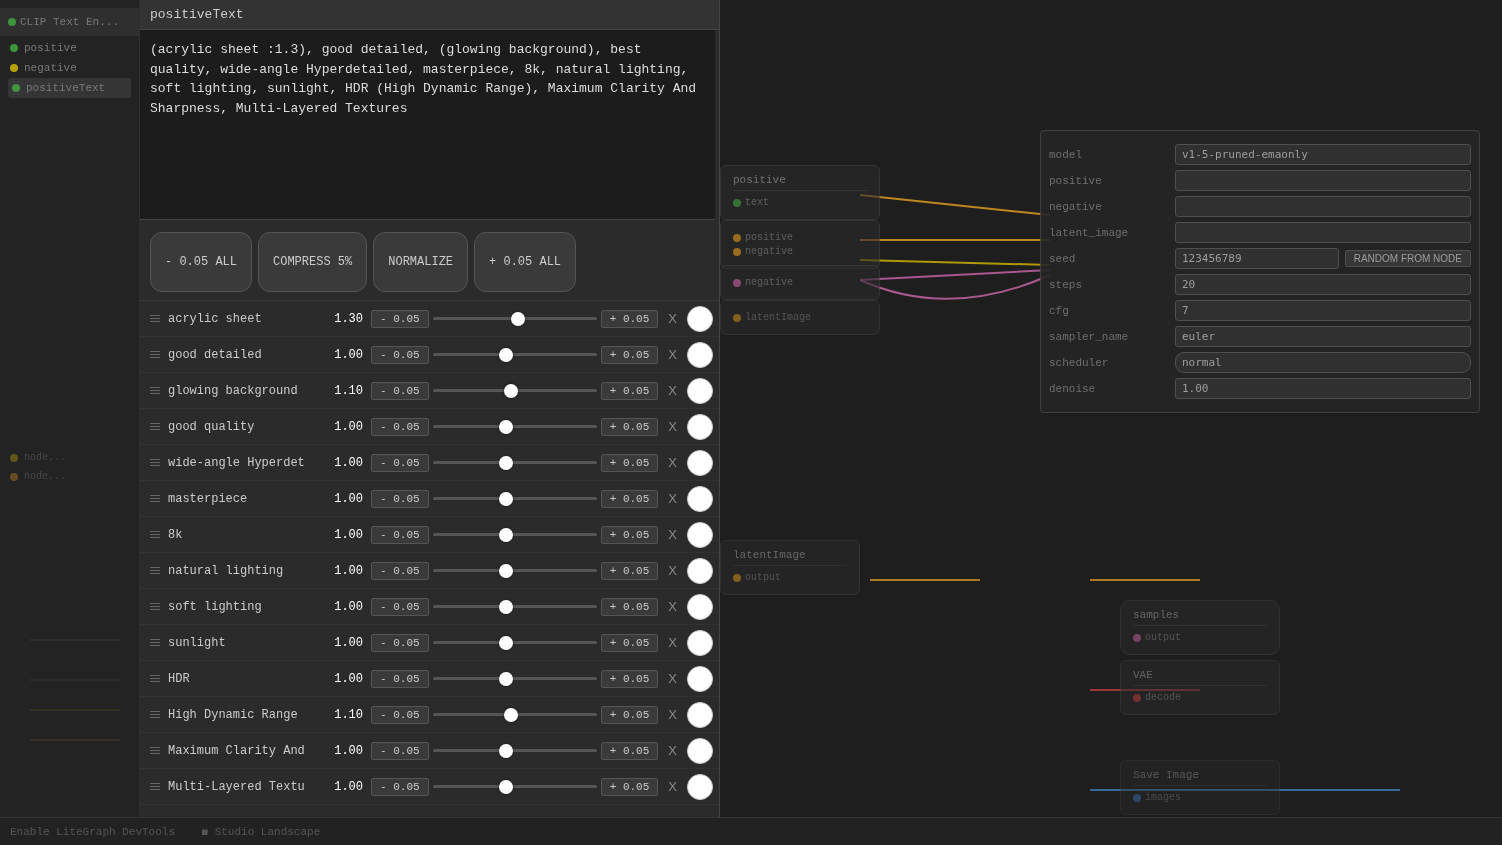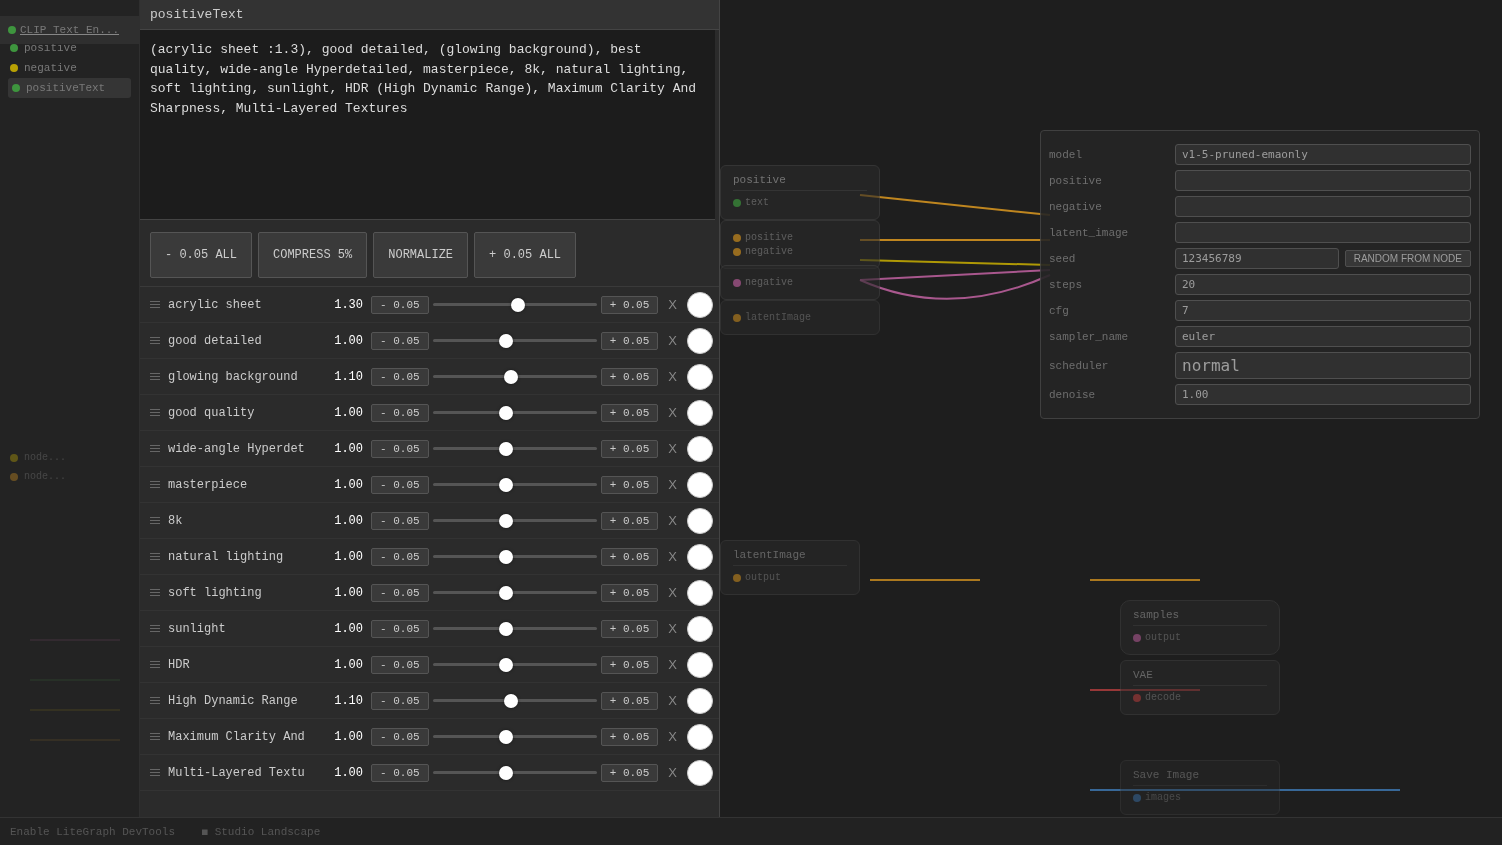--- a/index.html
+++ b/index.html
@@ -75,30 +75,29 @@
       left: 0; top: 0;
       width: 140px;
       height: 100%;
       background: #252525;
       border-right: 1px solid #333;
       opacity: 0.85;
     }
 
     .sidebar-tab {
       position: absolute;
-      top: 16px; left: 0;
+      top: 8px; left: 0;
       width: 100%;
       padding: 8px 8px;
       background: #333;
       font-size: 11px;
       color: #999;
       display: flex;
       align-items: center;
       gap: 4px;
-      text-decoration: underline;
     }
 
     .sidebar-green-dot {
       width: 8px; height: 8px;
       border-radius: 50%;
       background: #44aa44;
     }
 
     .sidebar-content {
       margin-top: 30px;
@@ -156,28 +155,28 @@
     .toolbar {
       display: flex;
       align-items: center;
       gap: 6px;
       padding: 8px 10px;
       background: #2b2b2b;
       border-bottom: 1px solid #3a3a3a;
     }
 
     .toolbar-btn {
-      padding: 15px 14px;
+      padding: 22px 14px;
       background: #3a3a3a;
       border: 1px solid #555;
       color: #ccc;
       font-family: 'Courier New', monospace;
       font-size: 12px;
       cursor: pointer;
-      border-radius: 2px;
+      border-radius: 12px;
     }
 
     
     .tokens-container {
       overflow-y: auto;
       height: calc(845px - 30px - 190px - 50px);
       background: #2b2b2b;
     }
 
     .token-row {
@@ -786,21 +785,21 @@
       <input class="rp-field" value="7" style="font-family: monospace; font-size: 11px;" readonly="">
 
     </div>
       <div class="rp-row">
       <span style="width:120px; color:#777; font-size:11px;">sampler_name</span>
       <input class="rp-field" value="euler" style="font-family: monospace; font-size: 11px;" readonly="">
 
     </div>
       <div class="rp-row">
       <span style="width:120px; color:#777; font-size:11px;">scheduler</span>
-      <input class="rp-field" value="normal" style="font-family: monospace; font-size: 16px;" readonly="">
+      <input class="rp-field" value="normal" style="font-family: monospace; font-size: 11px; border-radius: 9px;" readonly="">
 
     </div>
       <div class="rp-row">
       <span style="width:120px; color:#777; font-size:11px;">denoise</span>
       <input class="rp-field" value="1.00" style="font-family: monospace; font-size: 11px;" readonly="">
 
     </div>
     </div>
 </div>
 

